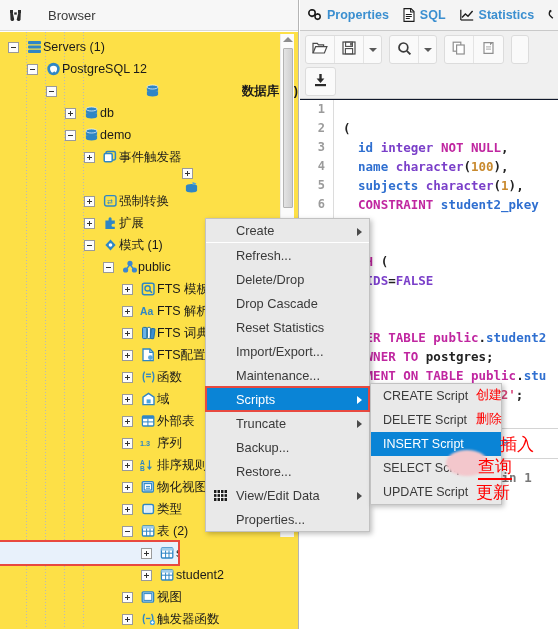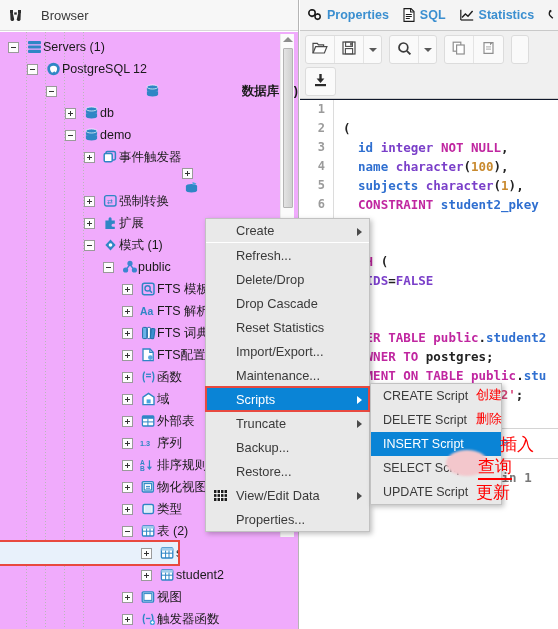--- a/index.html
+++ b/index.html
@@ -19,29 +19,29 @@
     position: absolute; left: 0; top: 0; width: 299px; height: 629px;
     background: #ffffff;
     border-right: 1px solid #b5b5b5;
     overflow: hidden;
   }
   #browser-header {
     height: 31px; line-height: 31px;
     padding-left: 8px;
     background: #f7f7f7;
     border-bottom: 1px solid #d8d8d8;
-    display: flex; align-items: center; gap: 18px;
+    display: flex; align-items: center; gap: 25px;
     font-size: 13px; color: #3a3a3a;
   }
   #browser-header .hdr-icon { display:flex; align-items:center; }
   #tree {
     position: absolute; top: 32px; left: 0; right: 0; bottom: 0;
     overflow: hidden;
     padding-top: 4px;
-    background: #f0abfc;
+    background: #fde047;
   }
   .tnode {
     position: relative;
     height: 22px;
     display: flex; align-items: center;
     white-space: nowrap;
     font-size: 12.5px;
     color: #1a1a1a;
   }
   .tnode .expander {

